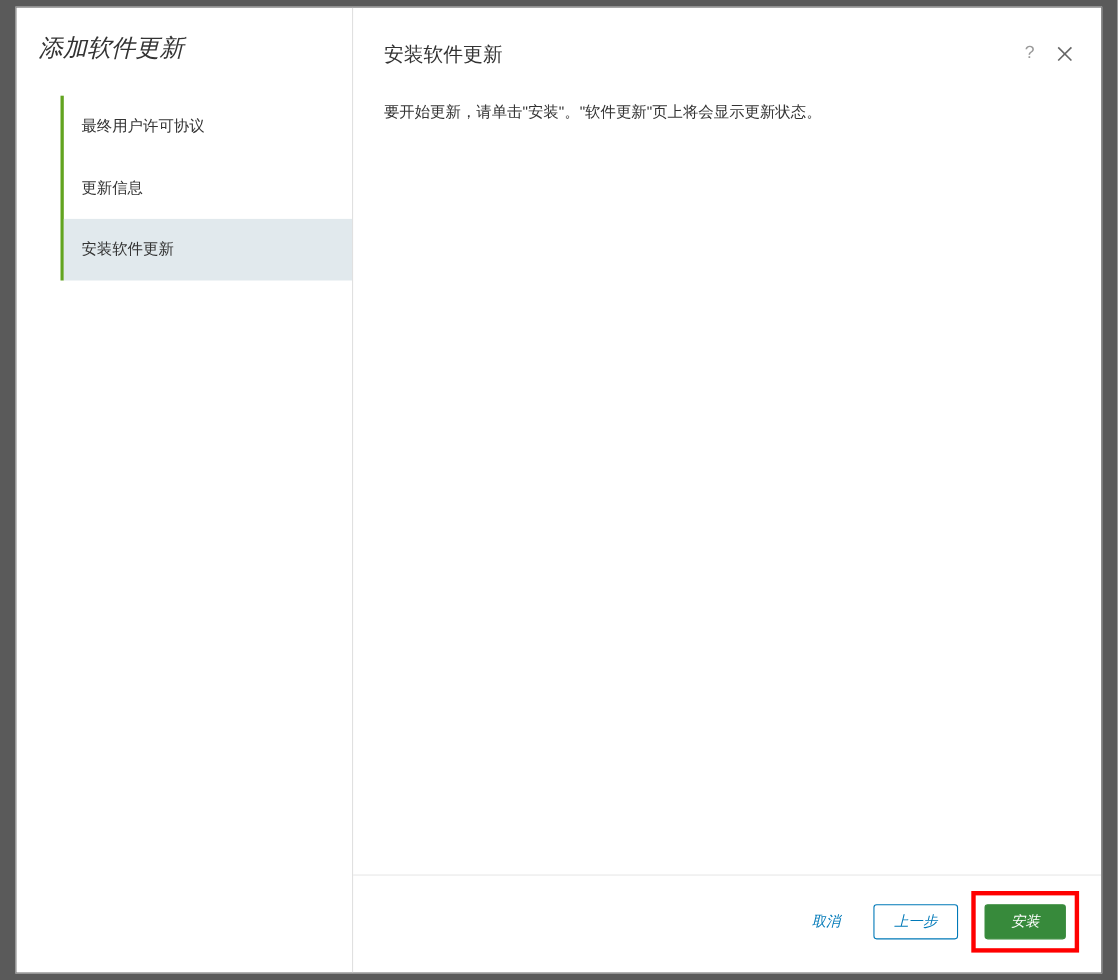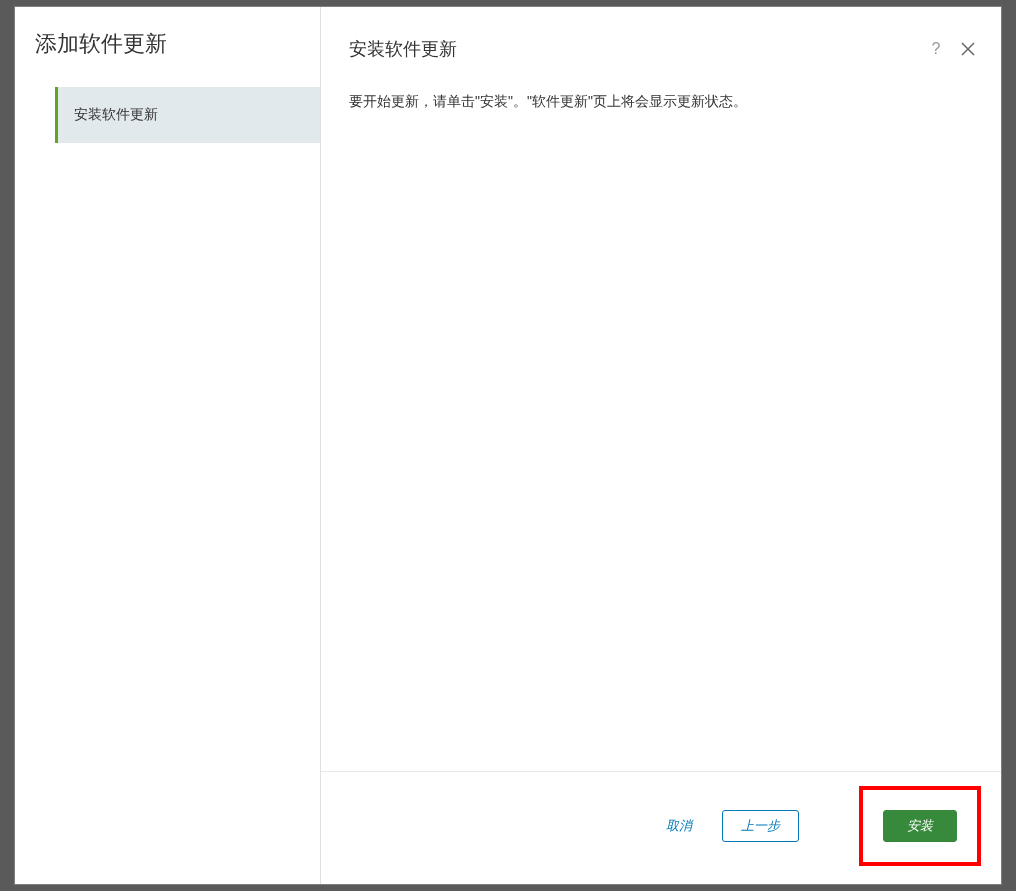--- a/index.html
+++ b/index.html
@@ -36,20 +36,21 @@
       padding-top: 22px;
       padding-left: 20px;
       padding-right: 0;
     }
     .sidebar-title {
       font-size: 22px;
       font-weight: 400;
       color: #333333;
       margin-bottom: 28px;
       padding-left: 0;
+      font-style: italic;
     }
     .step-list {
       list-style: none;
       border-left: 3px solid #62a420;
       margin-left: 20px;
     }
     .step-item {
       padding: 19px 0 19px 16px;
       font-size: 14px;
       color: #333333;
@@ -146,33 +147,34 @@
       min-width: 74px;
     }
     .btn-primary {
       background: #378a3b;
       border: 1px solid #378a3b;
       color: #ffffff;
       min-width: 74px;
     }
     .highlight-box {
       border: 4px solid #ff0000;
-      padding: 20px;
+      padding: 8px;
       display: inline-flex;
-      margin-left: 48px;
     }
   </style>
 </head>
 <body>
 
 <div class="dialog">
   <div class="dialog-body">
     <div class="sidebar">
       <div class="sidebar-title">添加软件更新</div>
       <ul class="step-list">
+        <li class="step-item">最终用户许可协议</li>
+        <li class="step-item">更新信息</li>
         <li class="step-item active">安装软件更新</li>
       </ul>
     </div>
     <div class="main-panel">
       <div class="main-header">
         <div class="main-title">安装软件更新</div>
         <div class="header-icons">
           <span class="help-icon">?</span>
           <span class="close-icon">
             <svg viewBox="0 0 14 14" fill="none" stroke="currentColor" stroke-width="1.5">

